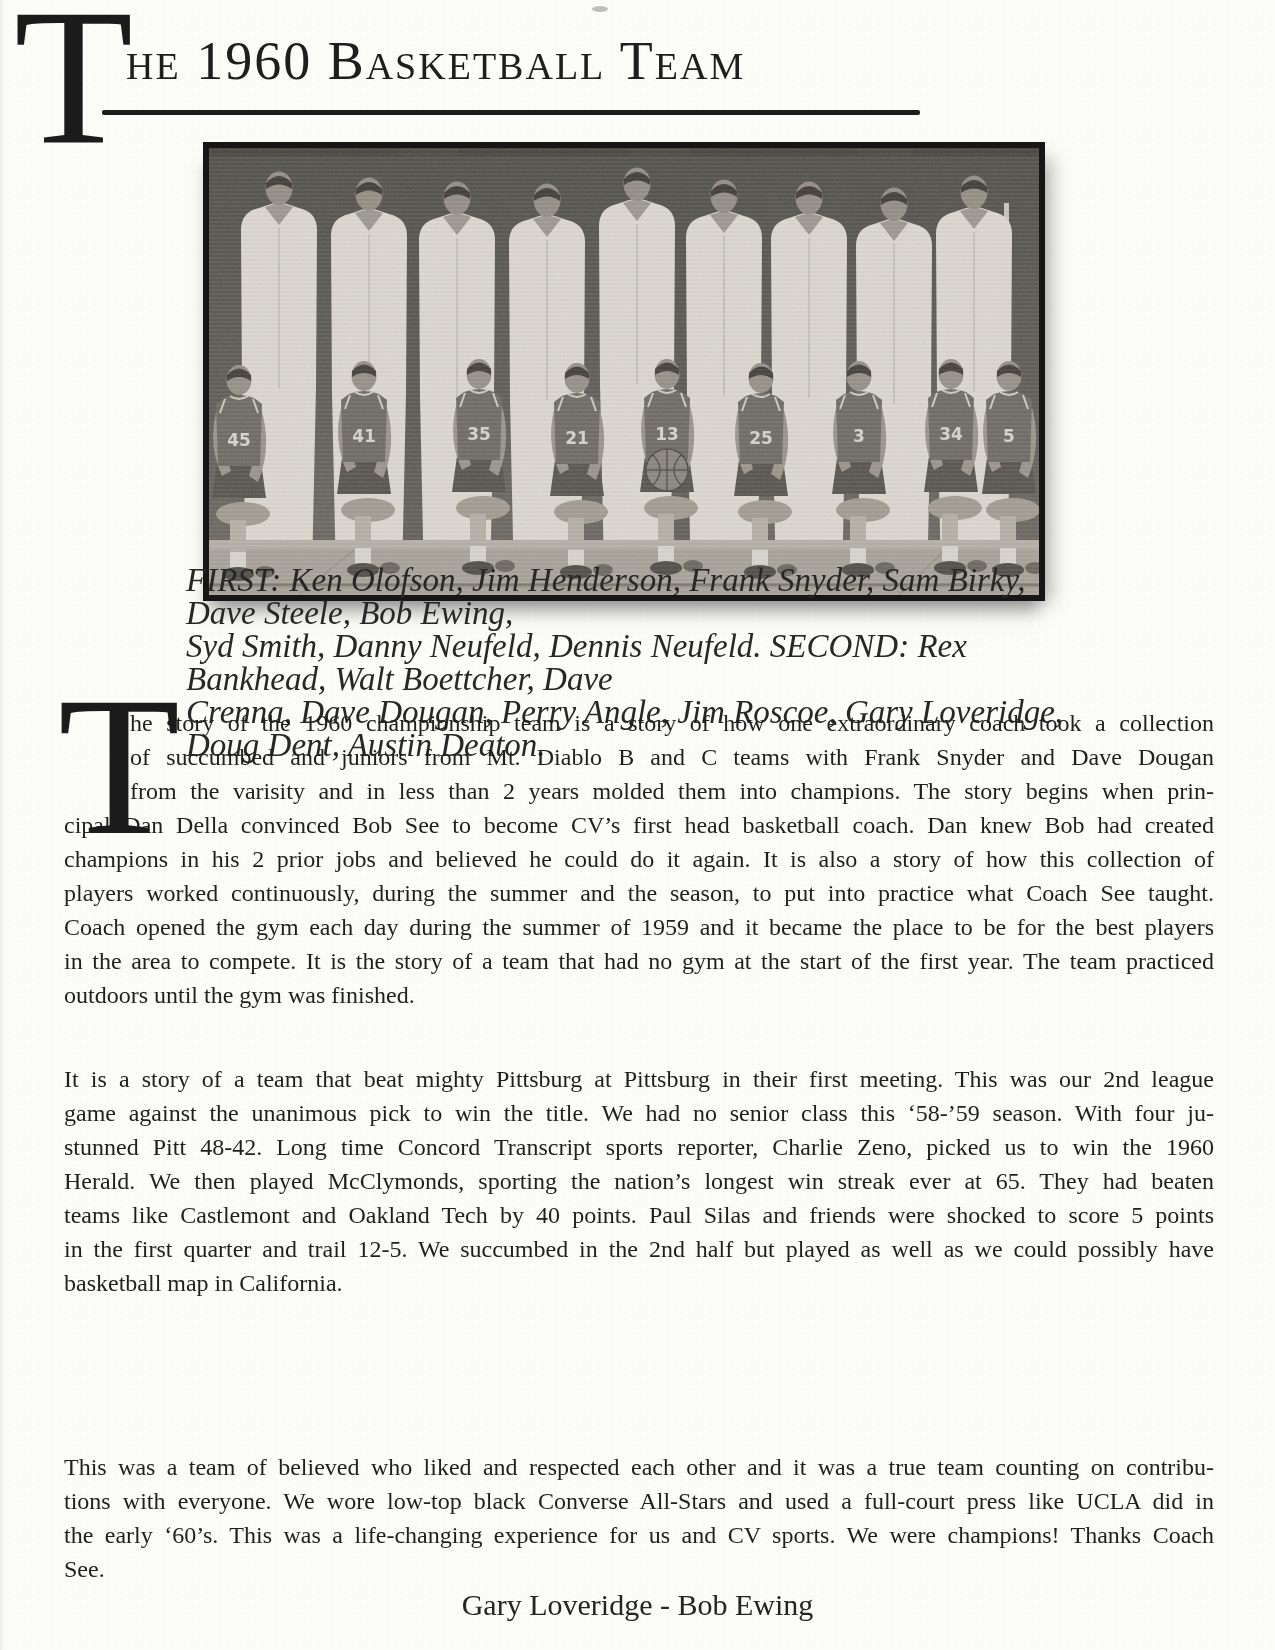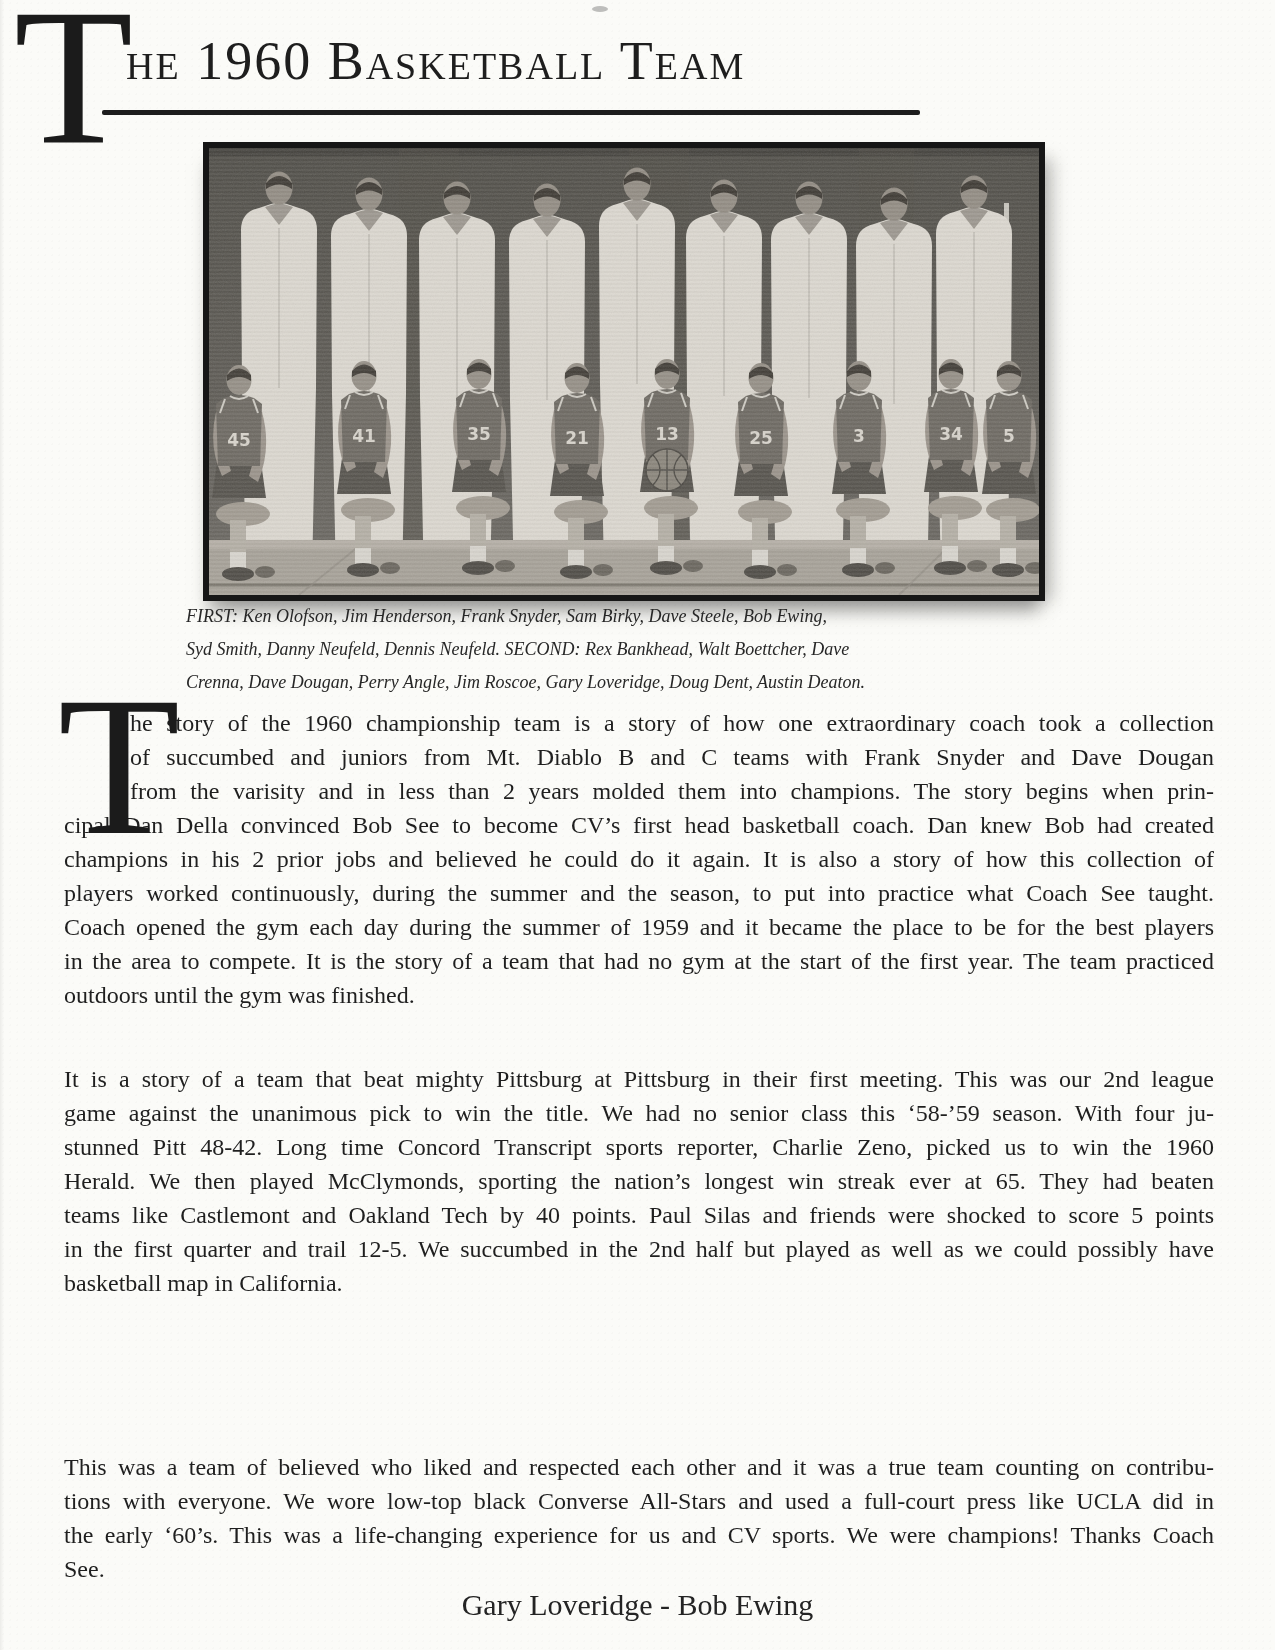--- a/index.html
+++ b/index.html
@@ -35,22 +35,22 @@
     border:6px solid #161616;background:#5a5751;
     box-shadow:0 16px 16px -6px rgba(95,95,92,.55), 16px 8px 16px -8px rgba(120,120,118,.4);
   }
   .photo-frame svg{display:block;width:100%;height:100%;}
   .photo-frame::after{
     content:"";position:absolute;inset:0;pointer-events:none;
     background:repeating-linear-gradient(0deg, rgba(255,255,255,0.045) 0 2px, rgba(0,0,0,0.02) 2px 4px);
   }
 
   
-  .caption{position:absolute;left:186px;top:600px;width:880px;
-    font-style:italic;font-size:18px;line-height:33px;color:#272727;}
+  .caption{position:absolute;left:186px;top:564px;width:880px;
+    font-style:italic;font-size:33px;line-height:33px;color:#272727;}
 
   
   .para{position:absolute;left:64px;width:1150px;font-size:24px;color:#1f1f1f;}
   .para .ln{height:34px;line-height:34px;text-align:justify;text-align-last:justify;white-space:nowrap;}
   .para .ln.last{text-align-last:left;}
   .para .ln.indent{padding-left:66px;}
   #para1{top:706px;}
   #para2{top:1062px;}
   #para3{top:1450px;}
   .body-dropcap{

